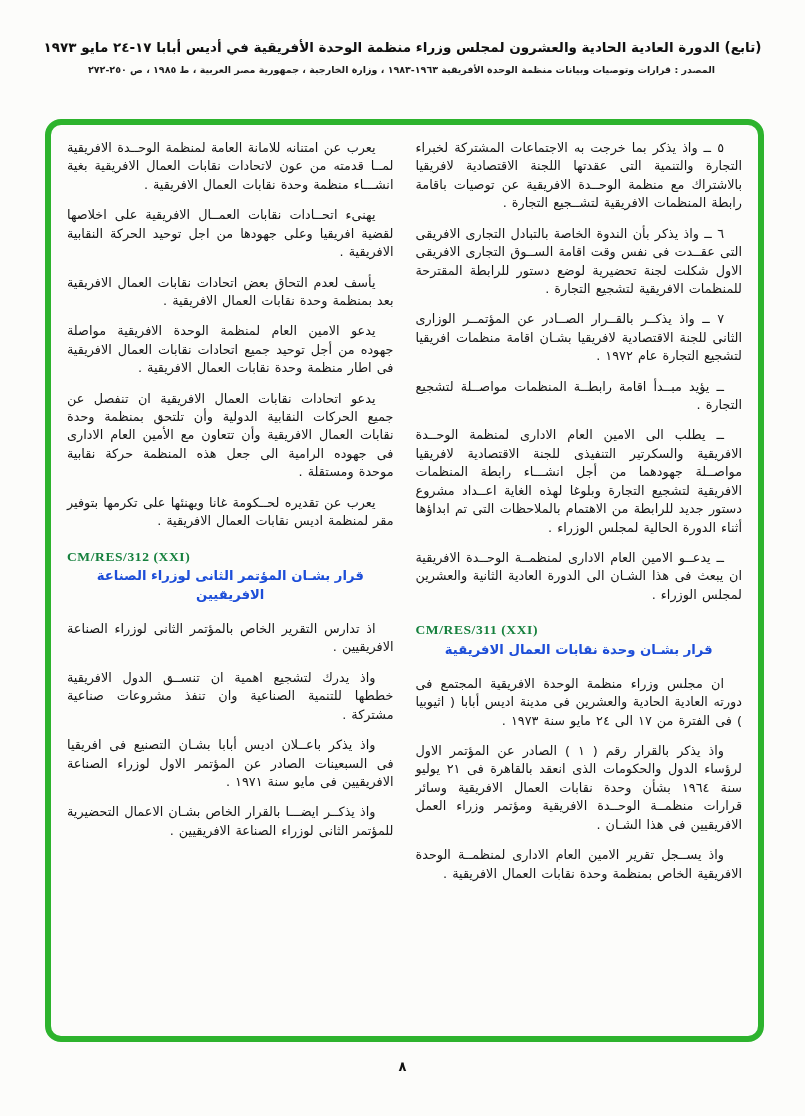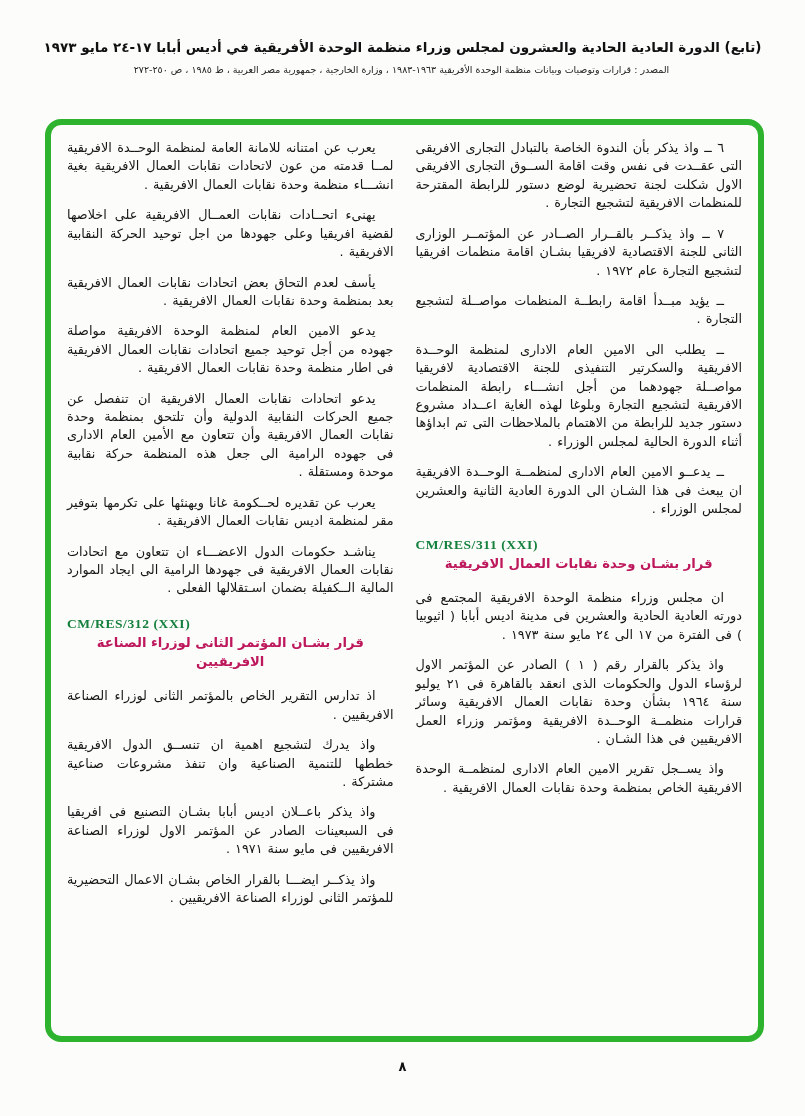--- a/index.html
+++ b/index.html
@@ -17,21 +17,21 @@
   }
   .doc-header{
     position:absolute;top:38px;left:40px;right:40px;
     direction:rtl;text-align:center;
     font-weight:700;font-size:13.5px;line-height:1.35;
     color:#101010;
   }
   .doc-source{
     position:absolute;top:64px;left:42px;right:44px;
     direction:rtl;text-align:center;
-    font-weight:400;font-size:9.5px;line-height:1.3;
+    font-weight:700;font-size:9.5px;line-height:1.3;
     color:#1c1c1c;
   }
   .frame{
     position:absolute;left:45px;top:119px;
     width:719px;height:923px;
     box-sizing:border-box;
     border:6px solid #2db32d;
     border-radius:16px;
     padding:14px 16px 8px 16px;
     display:flex;gap:22px;
@@ -57,60 +57,60 @@
     font-family:Liberation Serif, serif;
     font-weight:700;font-size:13.5px;
     letter-spacing:0.6px;
     margin:16px 0 0 0;
     color:#15803d;
   }
   .res-title{
     text-align:center;
     font-weight:700;font-size:13.2px;
     margin:0 0 16px 0;
-    color:#be185d;
+    color:#1d4ed8;
   }
   .page-number{
     position:absolute;bottom:42px;left:0;right:0;
     text-align:center;
     font-size:13px;font-weight:700;
     color:#111;
   }
 </style>
 </head>
 <body>
 
 <div class="page">
 
   <div class="doc-header">(تابع) الدورة العادية الحادية والعشرون لمجلس وزراء منظمة الوحدة الأفريقية في أديس أبابا ١٧-٢٤ مايو ١٩٧٣</div>
   <div class="doc-source">المصدر : قرارات وتوصيات وبيانات منظمة الوحدة الأفريقية ١٩٦٣-١٩٨٣ ، وزارة الخارجية ، جمهورية مصر العربية ، ط ١٩٨٥ ، ص ٢٥٠-٢٧٢</div>
 
   <div class="frame">
 
     <section class="col">
+      <p>٥ ــ واذ يذكر بما خرجت به الاجتماعات المشتركة لخبراء التجارة والتنمية التى عقدتها اللجنة الاقتصادية لافريقيا بالاشتراك مع منظمة الوحــدة الافريقية عن توصيات باقامة رابطة المنظمات الافريقية لتشــجيع التجارة .</p>
       <p>٦ ــ واذ يذكر بأن الندوة الخاصة بالتبادل التجارى الافريقى التى عقــدت فى نفس وقت اقامة الســوق التجارى الافريقى الاول شكلت لجنة تحضيرية لوضع دستور للرابطة المقترحة للمنظمات الافريقية لتشجيع التجارة .</p>
       <p>٧ ــ واذ يذكــر بالقــرار الصــادر عن المؤتمــر الوزارى الثانى للجنة الاقتصادية لافريقيا بشـان اقامة منظمات افريقيا لتشجيع التجارة عام ١٩٧٢ .</p>
       <p>ــ يؤيد مبــدأ اقامة رابطــة المنظمات مواصــلة لتشجيع التجارة .</p>
       <p>ــ يطلب الى الامين العام الادارى لمنظمة الوحــدة الافريقية والسكرتير التنفيذى للجنة الاقتصادية لافريقيا مواصــلة جهودهما من أجل انشـــاء رابطة المنظمات الافريقية لتشجيع التجارة وبلوغا لهذه الغاية اعــداد مشروع دستور جديد للرابطة من الاهتمام بالملاحظات التى تم ابداؤها أثناء الدورة الحالية لمجلس الوزراء .</p>
       <p>ــ يدعــو الامين العام الادارى لمنظمــة الوحــدة الافريقية ان يبعث فى هذا الشـان الى الدورة العادية الثانية والعشرين لمجلس الوزراء .</p>
       <div class="res-code">CM/RES/311  (XXI)</div>
       <div class="res-title">قرار بشـان وحدة نقابات العمال الافريقية</div>
       <p>ان مجلس وزراء منظمة الوحدة الافريقية المجتمع فى دورته العادية الحادية والعشرين فى مدينة اديس أبابا ( اثيوبيا ) فى الفترة من ١٧ الى ٢٤ مايو سنة ١٩٧٣ .</p>
       <p>واذ يذكر بالقرار رقم ( ١ ) الصادر عن المؤتمر الاول لرؤساء الدول والحكومات الذى انعقد بالقاهرة فى ٢١ يوليو سنة ١٩٦٤ بشأن وحدة نقابات العمال الافريقية وسائر قرارات منظمــة الوحــدة الافريقية ومؤتمر وزراء العمل الافريقيين فى هذا الشـان .</p>
       <p>واذ يســجل تقرير الامين العام الادارى لمنظمــة الوحدة الافريقية الخاص بمنظمة وحدة نقابات العمال الافريقية .</p>
     </section>
 
     <section class="col">
       <p>يعرب عن امتنانه للامانة العامة لمنظمة الوحــدة الافريقية لمــا قدمته من عون لاتحادات نقابات العمال الافريقية بغية انشـــاء منظمة وحدة نقابات العمال الافريقية .</p>
       <p>يهنىء اتحــادات نقابات العمــال الافريقية على اخلاصها لقضية افريقيا وعلى جهودها من اجل توحيد الحركة النقابية الافريقية .</p>
       <p>يأسف لعدم التحاق بعض اتحادات نقابات العمال الافريقية بعد بمنظمة وحدة نقابات العمال الافريقية .</p>
       <p>يدعو الامين العام لمنظمة الوحدة الافريقية مواصلة جهوده من أجل توحيد جميع اتحادات نقابات العمال الافريقية فى اطار منظمة وحدة نقابات العمال الافريقية .</p>
       <p>يدعو اتحادات نقابات العمال الافريقية ان تنفصل عن جميع الحركات النقابية الدولية وأن تلتحق بمنظمة وحدة نقابات العمال الافريقية وأن تتعاون مع الأمين العام الادارى فى جهوده الرامية الى جعل هذه المنظمة حركة نقابية موحدة ومستقلة .</p>
       <p>يعرب عن تقديره لحــكومة غانا ويهنئها على تكرمها بتوفير مقر لمنظمة اديس نقابات العمال الافريقية .</p>
-      <p>يناشـد حكومات الدول الاعضـــاء ان تتعاون مع اتحادات نقابات العمال الافريقية فى جهودها الرامية الى ايجاد الموارد المالية الــكفيلة بضمان اسـتقلالها الفعلى .</p>
       <div class="res-code">CM/RES/312  (XXI)</div>
       <div class="res-title">قرار بشـان المؤتمر الثانى لوزراء الصناعة الافريقيين</div>
       <p>اذ تدارس التقرير الخاص بالمؤتمر الثانى لوزراء الصناعة الافريقيين .</p>
       <p>واذ يدرك لتشجيع اهمية ان تنســق الدول الافريقية خططها للتنمية الصناعية وان تنفذ مشروعات صناعية مشتركة .</p>
       <p>واذ يذكر باعــلان اديس أبابا بشـان التصنيع فى افريقيا فى السبعينات الصادر عن المؤتمر الاول لوزراء الصناعة الافريقيين فى مايو سنة ١٩٧١ .</p>
       <p>واذ يذكــر ايضـــا بالقرار الخاص بشـان الاعمال التحضيرية للمؤتمر الثانى لوزراء الصناعة الافريقيين .</p>
     </section>
 
   </div>
 

